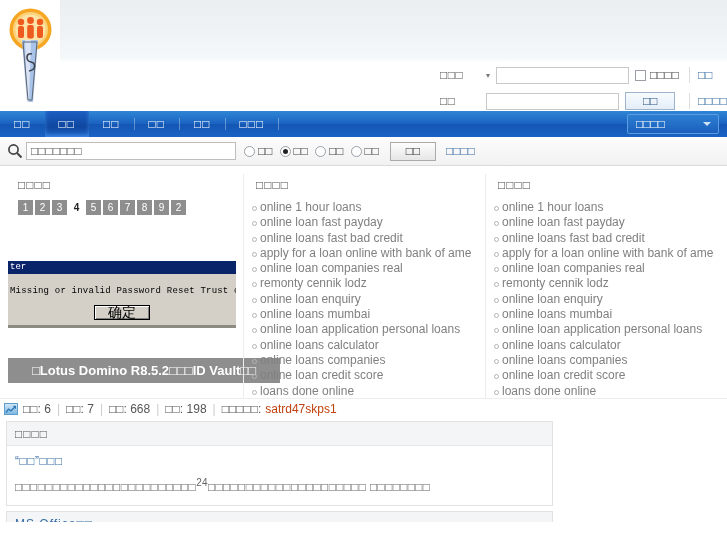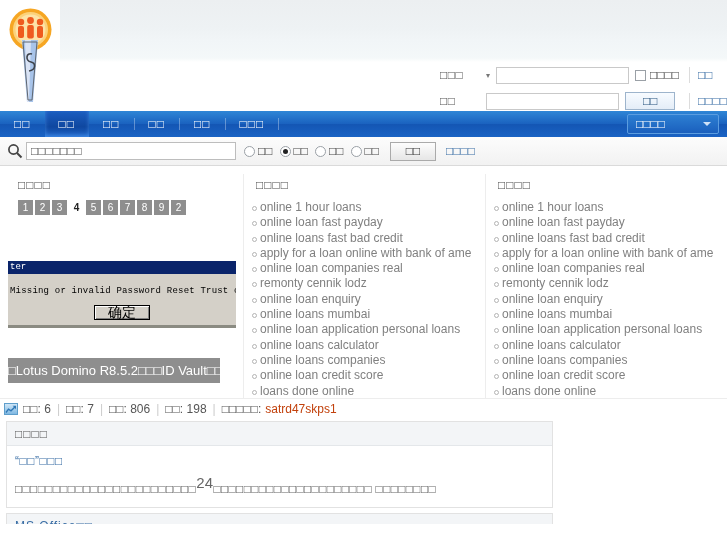--- a/index.html
+++ b/index.html
@@ -276,26 +276,27 @@
     box-shadow: inset 1px 1px 0 #fff, inset -1px -1px 0 #808080;
     font-size: 14px;
     line-height: 13px;
     text-align: center;
     color: #000;
     font-family: "Liberation Sans", sans-serif;
   }
   .img-caption {
     position: absolute;
     left: 8px; top: 184px;
-    width: 212px; height: 25px;
+    width: 272px; height: 25px;
     background: #8e8e8e;
     color: #fff;
     font-size: 13px;
-    font-weight: normal;
+    font-weight: bold;
     line-height: 25px;
+    text-align: center;
     overflow: hidden;
     white-space: nowrap;
   }
 
   ul.linklist { list-style: none; margin: 0; padding: 0 0 0 4px; }
   ul.linklist li {
     font-size: 12px;
     color: #808080;
     line-height: 15.3px;
     padding-left: 10px;
@@ -358,21 +359,21 @@
     margin-bottom: 7px;
     letter-spacing: .5px;
     cursor: pointer;
   }
   .panel-item-desc {
     color: #666;
     font-size: 12px;
     line-height: 16px;
     letter-spacing: .3px;
   }
-  .panel-item-desc sup { font-size: 15px; }
+  .panel-item-desc sup { font-size: 10px; }
   .panel.cut { height: 11px; overflow: hidden; border-bottom: none; }
   .panel.cut .panel-head { color: #3a6ea5; }
 </style>
 </head>
 <body>
 
 <div class="header">
 
   <div class="logo-wrap">
     <svg class="logo-badge" viewBox="0 0 45 45">
@@ -533,21 +534,21 @@
   <span class="stats-icon">
     <svg viewBox="0 0 14 12" width="12" height="10">
       <polyline points="1,9 4,5 7,7 12,2" fill="none" stroke="#2f77b5" stroke-width="1.6"></polyline>
       <polygon points="9,1 13,1 13,5" fill="#2f77b5"></polygon>
     </svg>
   </span>
   <span>□□:</span>&nbsp;<span>6</span>
   <span class="stats-sep">|</span>
   <span>□□:</span>&nbsp;<span>7</span>
   <span class="stats-sep">|</span>
-  <span>□□:</span>&nbsp;<span>806</span>
+  <span>□□:</span>&nbsp;<span>668</span>
   <span class="stats-sep">|</span>
   <span>□□:</span>&nbsp;<span>198</span>
   <span class="stats-sep">|</span>
   <span>□□□□□:</span>
   <a class="stats-user">satrd47skps1</a>
 </div>
 
 <div class="panels">
   <div class="panel">
     <div class="panel-head">□□□□</div>

